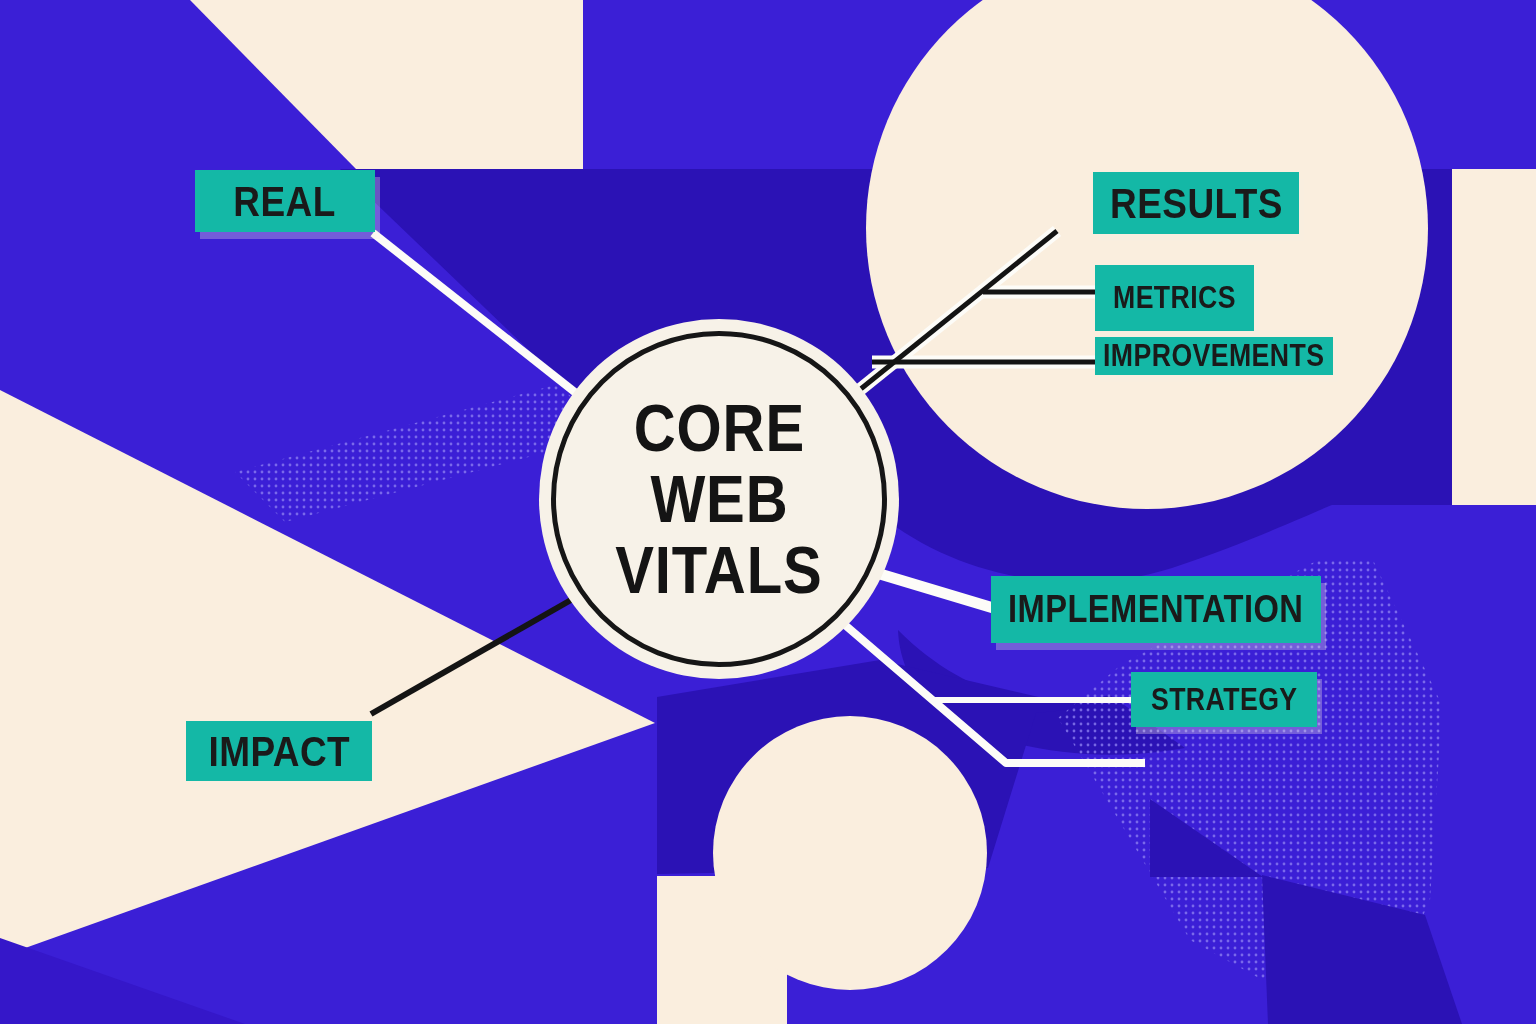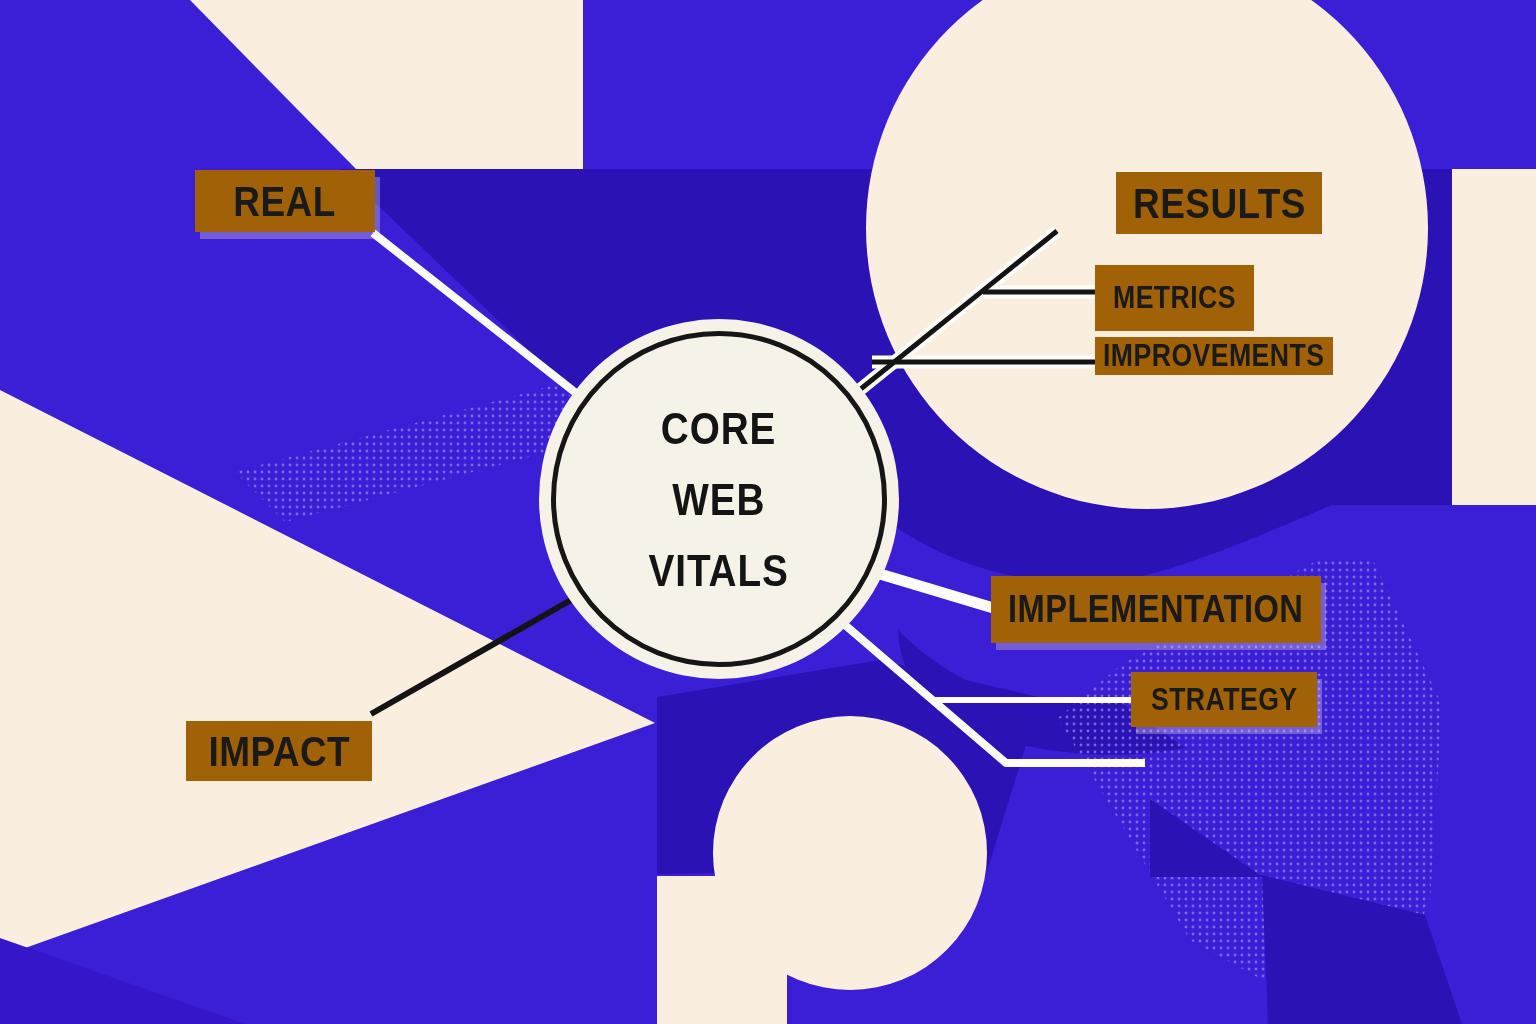--- a/index.html
+++ b/index.html
@@ -6,47 +6,47 @@
   .stage {
     position:relative; width:1536px; height:1024px; overflow:hidden;
     background:#3B1FD6;
     font-family:"Liberation Sans","DejaVu Sans",sans-serif;
   }
   .stage svg.bg { position:absolute; inset:0; display:block; }
 
   
   .nodebox {
     position:absolute; display:flex; align-items:center; justify-content:center;
-    background:#a16207; color:#1A1A1A; font-weight:700;
+    background:#14b8a6; color:#1A1A1A; font-weight:700;
     box-shadow:5px 7px 0 rgba(250,240,224,0.30);
     z-index:3; white-space:nowrap;
   }
   .cond { display:inline-block; transform:scaleX(0.86); letter-spacing:0.5px; }
 
   #node-real            { left:195px;  top:170px; width:180px; height:62px; font-size:43px; }
-  #node-results         { left:1116px; top:172px; width:206px; height:62px; font-size:43px; }
+  #node-results         { left:1093px; top:172px; width:206px; height:62px; font-size:43px; }
   #node-metrics         { left:1095px; top:265px; width:159px; height:66px; font-size:31px; }
   #node-improvements    { left:1095px; top:337px; width:238px; height:38px; font-size:31px; }
   #node-implementation  { left:991px;  top:576px; width:330px; height:67px; font-size:38px;text-align:right; }
   #node-strategy        { left:1131px; top:672px; width:186px; height:55px; font-size:31px;justify-content:center; }
   #node-tools           { left:1132px; top:739px; width:137px; height:57px; font-size:31px; }
   #node-impact          { left:186px;  top:701px; width:186px; height:60px; font-size:43px;margin-top:20px; }
 
   
   .center-circle {
     position:absolute; left:539px; top:319px; width:360px; height:360px;
     background:#F7F2E8; border-radius:50%; z-index:2;
   }
   .center-ring {
     position:absolute; inset:12px; border:5px solid #161616; border-radius:50%;
   }
   .center-text {
     position:absolute; inset:0; display:flex; flex-direction:column;
     align-items:center; justify-content:center;
-    color:#141414; font-weight:700; font-size:44px; line-height:71px;
+    color:#141414; font-weight:700; font-size:66px; line-height:71px;
   }
   .center-text span { display:block; transform:scaleX(0.88); letter-spacing:1px; }
 </style>
 </head>
 <body>
 
 <div class="stage">
 
   <svg class="bg" width="1536" height="1024" viewBox="0 0 1536 1024" aria-hidden="true">
     <defs>

